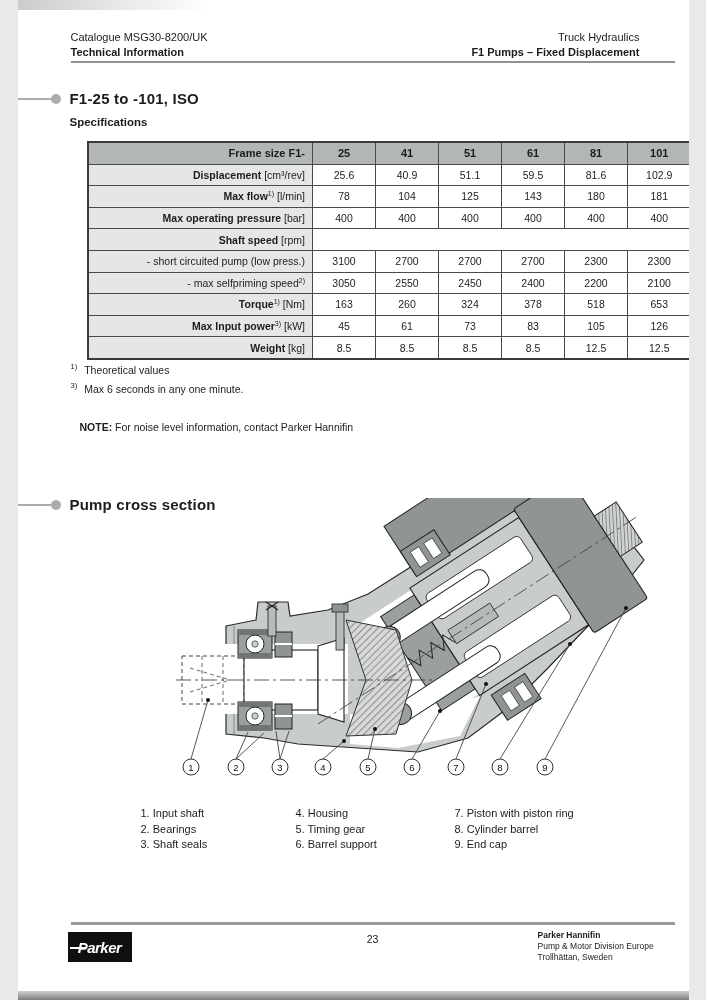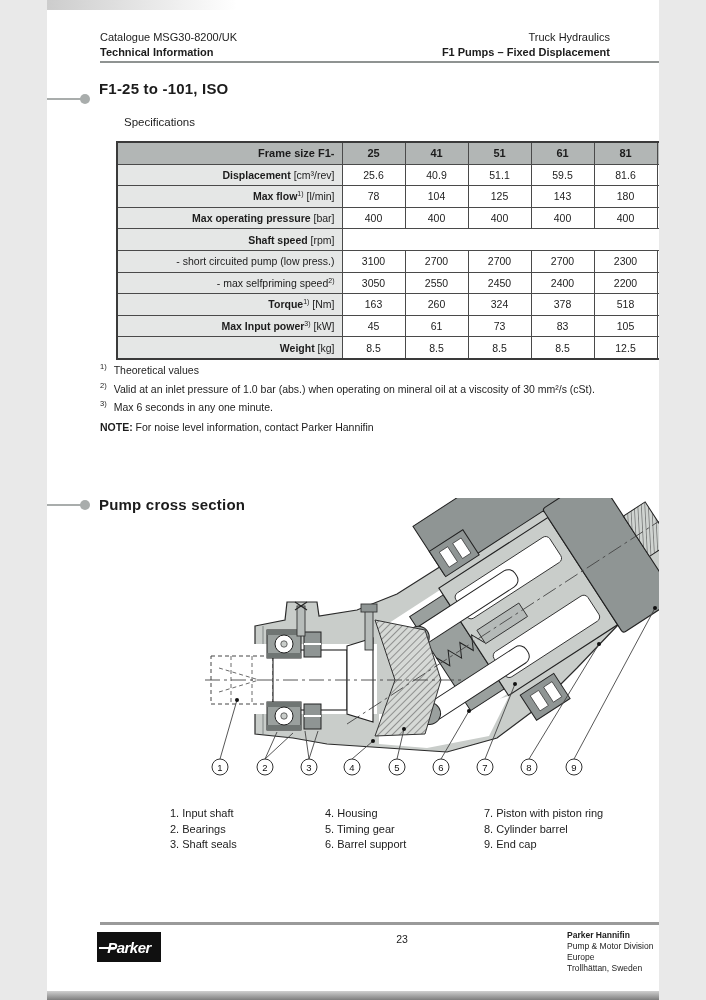--- a/index.html
+++ b/index.html
@@ -1,50 +1,50 @@
 <!DOCTYPE html>
 <html><head>
 <meta charset="utf-8">
 <style>
   html,body{margin:0;padding:0;background:#e9e9e9;}
   .page{
-    position:relative;width:612px;height:1000px;background:#ffffff;
+    position:relative;width:671px;height:1000px;background:#ffffff;
     font-family:"Liberation Sans","DejaVu Sans",sans-serif;color:#1c1c1c;
     overflow:hidden;margin:0 auto;
   }
   
   .scan-bottom{position:absolute;left:0;top:991px;width:706px;height:9px;
     background:linear-gradient(#cfcfcf,#7e7e7e);}
   .scan-topleft{position:absolute;left:0;top:0;width:190px;height:10px;
     background:linear-gradient(90deg,rgba(110,110,110,.35),rgba(200,200,200,0));}
   
   .hdr-left{position:absolute;left:53px;top:30px;font-size:11px;line-height:15px;}
   .hdr-right{position:absolute;right:49px;top:30px;font-size:11px;line-height:15px;text-align:right;}
   .hdr-bold{font-weight:bold;}
   .hdr-rule{position:absolute;left:53px;top:61px;width:604px;height:2px;background:#8f9392;}
   
   .marker-line{position:absolute;left:0;height:2px;background:#a9adac;width:36px;}
   .marker-dot{position:absolute;left:33px;width:10px;height:10px;border-radius:50%;background:#a9adac;}
   .h1{position:absolute;left:52px;font-size:15px;font-weight:bold;letter-spacing:.2px;}
-  .h2{position:absolute;left:52px;font-size:11.5px;font-weight:normal;margin-left:25px;}
+  .h2{position:absolute;left:52px;font-size:11.5px;font-weight:bold;}
   
   .spec-table-wrap{position:absolute;left:53px;top:141px;width:604px;padding-left:16px;}
   table.spec{border-collapse:collapse;width:604px;table-layout:fixed;border:2px solid #3a3a3a;}
   table.spec td,table.spec th{border:1px solid #4a4a4a;font-size:10.5px;padding:2px 4px;height:16.6px;
     vertical-align:middle;}
   table.spec .label-cell{text-align:right;background:#e5e7e6;padding-right:7px;}
   table.spec .head-row th{background:#b2b6b5;font-weight:bold;font-size:11px;}
   table.spec .val-cell{text-align:center;background:#fff;}
   .lbl-b{font-weight:bold;}
   sup.fnref{font-size:7px;line-height:0;}
   
   .footnotes{position:absolute;left:53px;top:362px;width:604px;font-size:10.5px;}
   .footnote{margin-bottom:5px;}
   .fn-sup{font-size:7.5px;vertical-align:super;margin-right:7px;}
-  .note-line{position:absolute;left:53px;top:421px;font-size:10.5px;}
+  .note-line{position:absolute;left:62px;top:421px;font-size:10.5px;}
   .note-label{font-weight:bold;}
   
   .diagram{position:absolute;left:150px;top:498px;width:520px;height:300px;}
   .legend{position:absolute;left:0;top:806px;width:706px;height:54px;font-size:11px;padding-left:24px;}
   .legend-col{position:absolute;top:0;line-height:15.5px;}
   .legend-col:nth-child(1){left:123px;}
   .legend-col:nth-child(2){left:278px;}
   .legend-col:nth-child(3){left:437px;}
   
   .ftr-rule{position:absolute;left:53px;top:922px;width:604px;height:3px;background:#9a9a9a;}
@@ -67,21 +67,21 @@
     <div class="hdr-bold">Technical Information</div>
   </div>
   <div class="hdr-right">
     <div>Truck Hydraulics</div>
     <div class="hdr-bold">F1 Pumps – Fixed Displacement</div>
   </div>
   <div class="hdr-rule"></div>
 
   <div class="marker-line" style="top:98px;"></div>
   <div class="marker-dot" style="top:94px;"></div>
-  <div class="h1" style="top:80px;text-align:right;">F1-25 to -101, ISO</div>
+  <div class="h1" style="top:90px;text-align:right;">F1-25 to -101, ISO</div>
   <div class="h2" style="top:116px;">Specifications</div>
 
   <div class="spec-table-wrap">
     <table class="spec">
       <colgroup>
         <col style="width:225px">
           <col style="width:63px">
           <col style="width:63px">
           <col style="width:63px">
         <col style="width:63px">
@@ -173,21 +173,20 @@
             <td class="val-cell">8.5</td>
             <td class="val-cell">12.5</td>
             <td class="val-cell">12.5</td>
           </tr>
         </tbody>
     </table>
   </div>
 
   <div class="footnotes">
       <div class="footnote"><span class="fn-sup">1)</span><span>Theoretical values</span></div>
-      <div class="footnote"><span class="fn-sup">2)</span><span>Valid at an inlet pressure of 1.0 bar (abs.) when operating on mineral oil at a viscosity of 30 mm²/s (cSt).</span></div>
       <div class="footnote"><span class="fn-sup">3)</span><span>Max 6 seconds in any one minute.</span></div>
     </div>
 
   <div class="note-line">
     <span class="note-label">NOTE:</span><span> For noise level information, contact Parker Hannifin</span>
   </div>
 
   <div class="marker-line" style="top:504px;"></div>
   <div class="marker-dot" style="top:500px;"></div>
   <div class="h1" style="top:496px;">Pump cross section</div>

